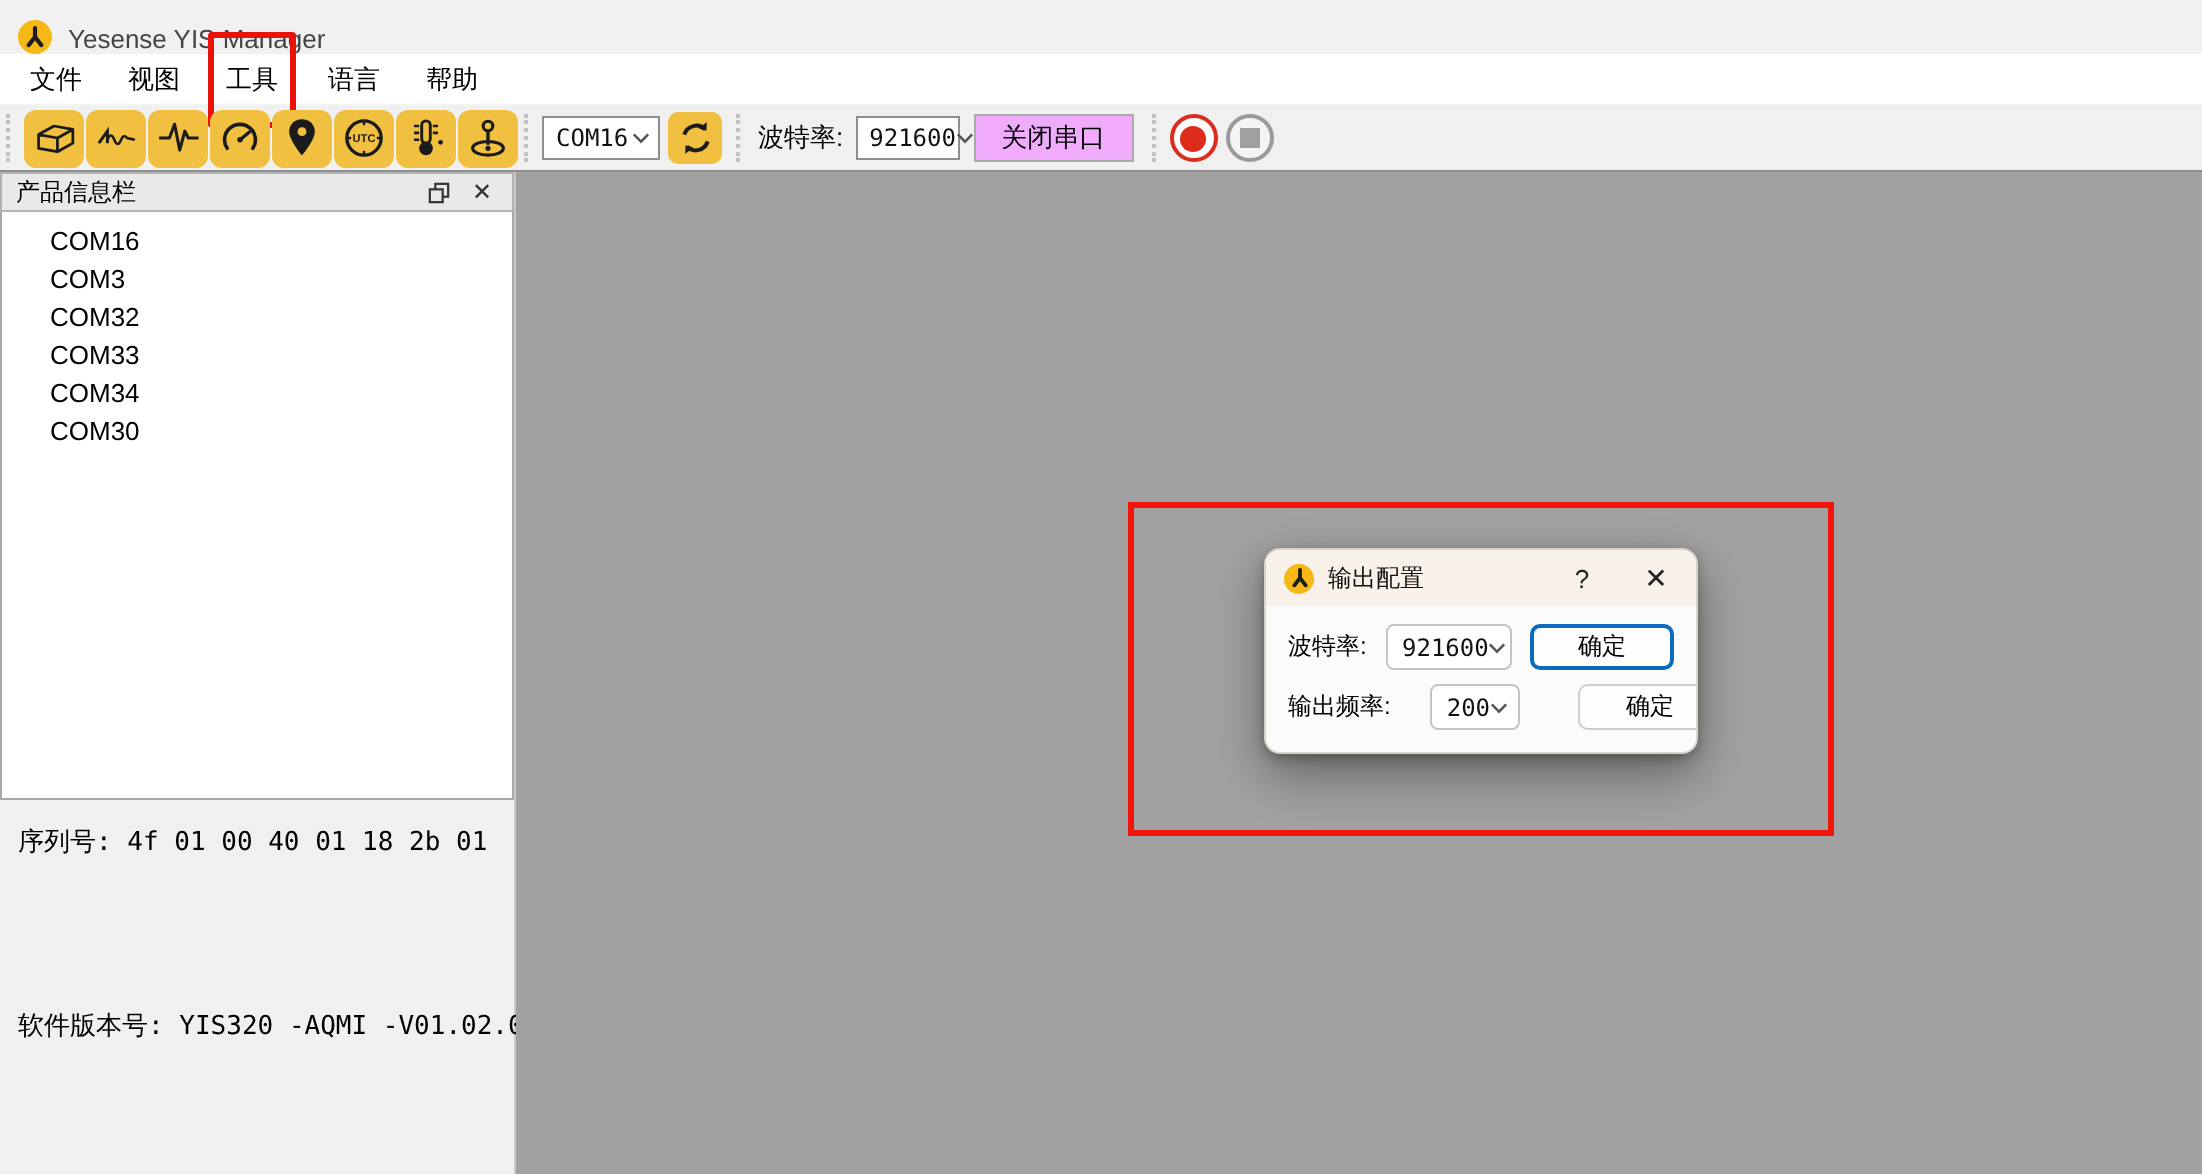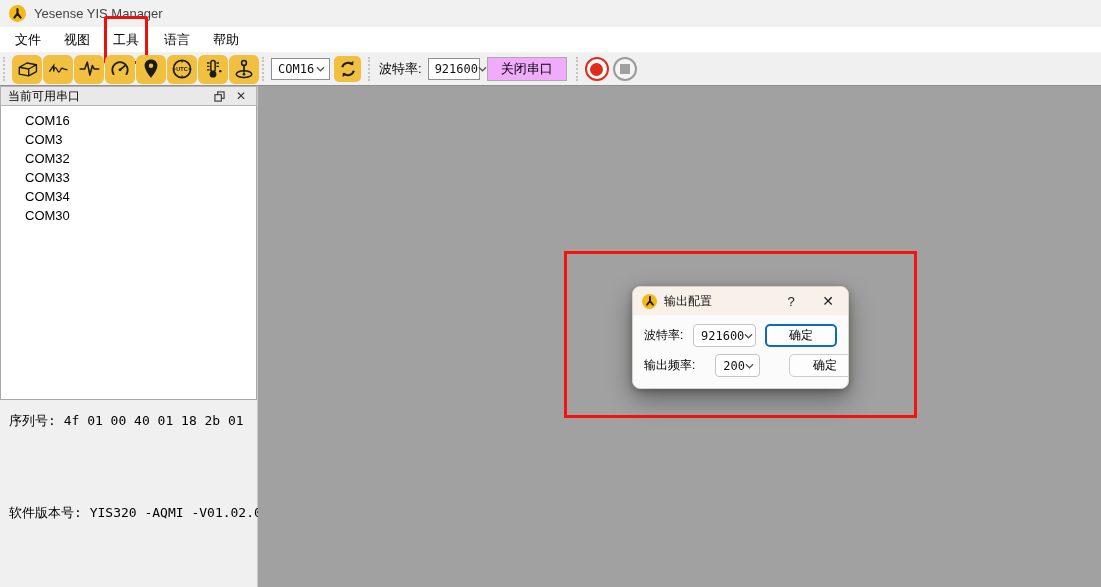--- a/index.html
+++ b/index.html
@@ -2,21 +2,21 @@
 <html><head>
 <meta charset="utf-8">
 <style>
   * { margin:0; padding:0; box-sizing:border-box; }
   html,body { width:1101px; height:587px; }
   body { font-family:"Liberation Sans", sans-serif; }
 
   .window { position:relative; width:1101px; height:587px; background:#a1a1a1; overflow:hidden; }
 
   
-  .titlebar { height:27px; background:#f1f1f1; display:flex; align-items:center; padding-left:9px; gap:8px; }
+  .titlebar { height:27px; background:#f1f1f1; display:flex; align-items:flex-end; padding-left:9px; gap:8px; }
   .app-logo { width:17px; height:17px; border-radius:50%; background:#f5b816; display:flex; align-items:center; justify-content:center; flex:none; }
   .titlebar-title { font-size:13px; color:#444; }
 
   
   .menubar { height:26px; background:#ffffff; display:flex; align-items:center; padding-left:6px; border-bottom:1px solid #f3f3f3; }
   .menu-item { font-size:13px; color:#000000; padding:2px 9px; margin-right:5px; cursor:default; }
   .menu-item.highlighted { border:3px solid #ea120d; border-radius:2px; padding:12px 6px; margin-right:7px; }
 
   
   .toolbar { height:32px; background:#f0f0f0; display:flex; align-items:center; padding-left:1px; }
@@ -47,21 +47,21 @@
   .info-header-title { font-size:12px; color:#000; }
   .info-body { flex:1; padding:12px 9px 0 9px; font-size:13px; color:#000; }
   .info-row { white-space:nowrap; font-family:"DejaVu Sans Mono", monospace; }
   .info-row.version { margin-top:74px; }
 
   
   .main-area { flex:1; position:relative; background:#a1a1a1; }
   .red-annotation { position:absolute; left:306px; top:165px; width:353px; height:167px; border:3px solid #f3140c; background:transparent; }
 
   
-  .dialog { position:absolute; left:374px; top:200px; width:217px; border-radius:8px; background:#fbfbfb; box-shadow:0 10px 24px rgba(0,0,0,.38), 0 2px 6px rgba(0,0,0,.25); overflow:hidden; border:1px solid #d8d2cb; }
+  .dialog { position:absolute; left:374px; top:188px; width:217px; border-radius:8px; background:#fbfbfb; box-shadow:0 10px 24px rgba(0,0,0,.38), 0 2px 6px rgba(0,0,0,.25); overflow:hidden; border:1px solid #d8d2cb; }
   .dialog-titlebar { height:28px; background:#f8f1e9; display:flex; align-items:center; padding:0 9px; gap:7px; }
   .dialog-logo { width:15px; height:15px; border-radius:50%; background:#f5b816; display:flex; align-items:center; justify-content:center; flex:none; }
   .dialog-title { font-size:12px; color:#111; flex:1; }
   .dialog-ctrl { width:22px; height:20px; display:flex; align-items:center; justify-content:center; font-size:13px; color:#222; cursor:pointer; }
   .dialog-ctrl.close { font-size:14px; margin-left:8px; }
   .dialog-body { padding:9px 11px 11px 11px; }
   .dialog-row { display:flex; align-items:center; }
   .dialog-row + .dialog-row { margin-top:7px;gap:20px; }
   .dlg-label { font-size:12px; color:#000; white-space:nowrap; }
   .dlg-combo { margin-left:auto; height:23px; border:1px solid #c4c4c4; border-radius:4px; background:#fff; display:flex; align-items:center; justify-content:space-between; padding:0 5px 0 7px; font-family:"DejaVu Sans Mono", monospace; font-size:12px; color:#111; cursor:pointer; }
@@ -183,21 +183,21 @@
       </span>
     <span class="stop-btn">
         <span class="stop-square"></span>
       </span>
   </div>
 
   <div class="app-body">
 
     <div class="left-dock">
       <div class="dock-header">
-        <span class="dock-header-title">当前可用串口</span>
+        <span class="dock-header-title">产品信息栏</span>
         <span class="dock-icon">
           <svg width="11" height="11" viewBox="0 0 12 12">
               <rect x="4" y="1" width="7" height="7" fill="#e9e9e9" stroke="#333" stroke-width="1.2"></rect>
               <rect x="1" y="4" width="7" height="7" fill="#e9e9e9" stroke="#333" stroke-width="1.2"></rect>
             </svg>
         </span>
         <span class="dock-icon">✕</span>
       </div>
       <div class="port-list">
         <div class="port-item">COM16</div>

